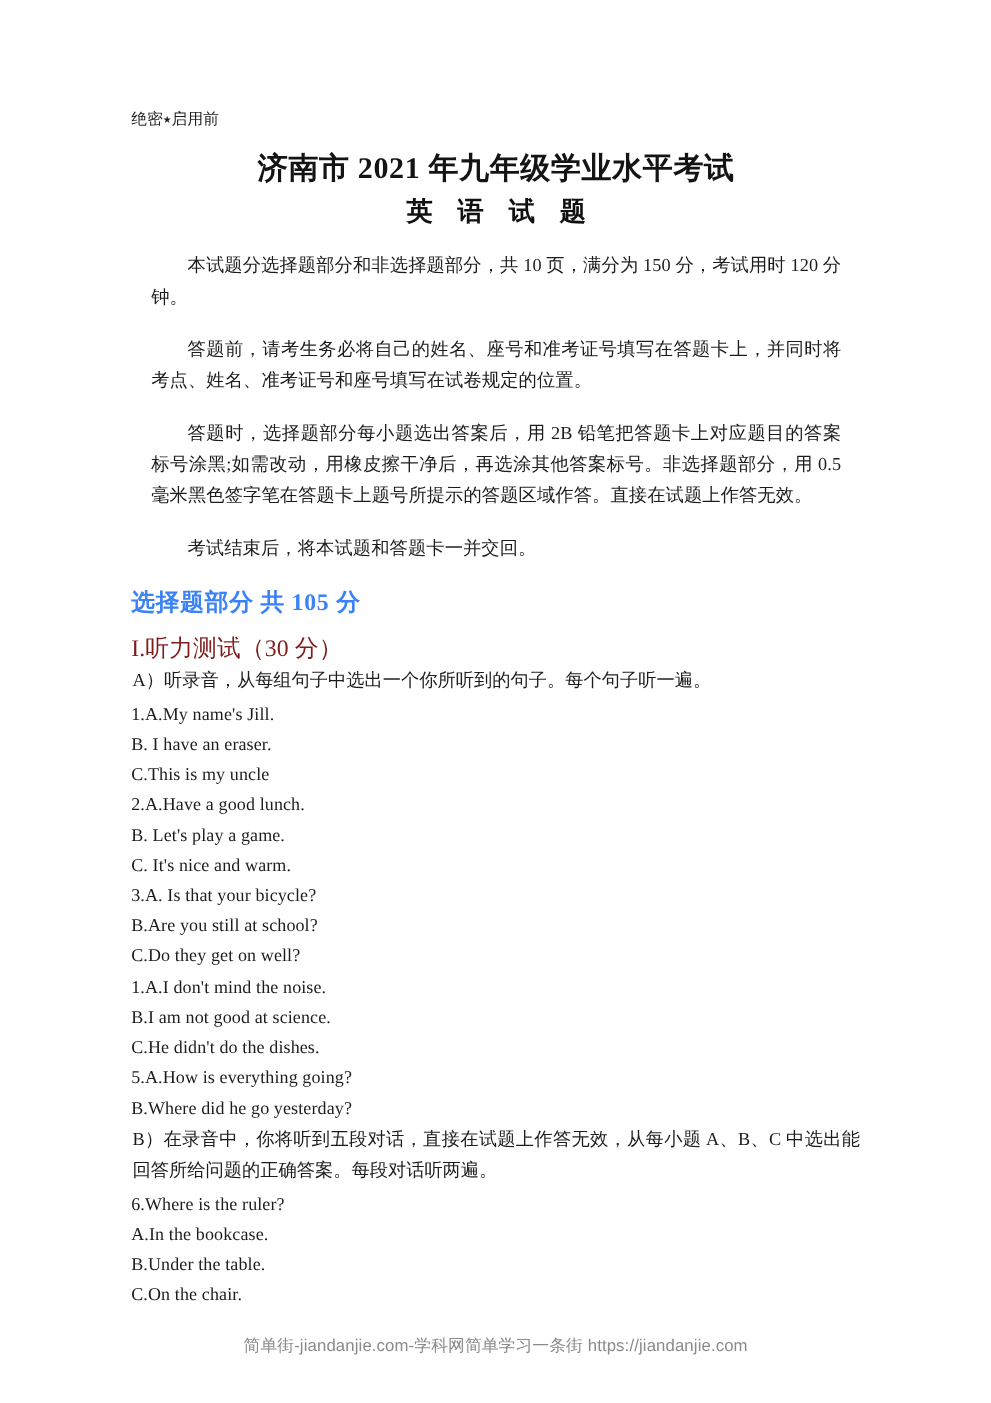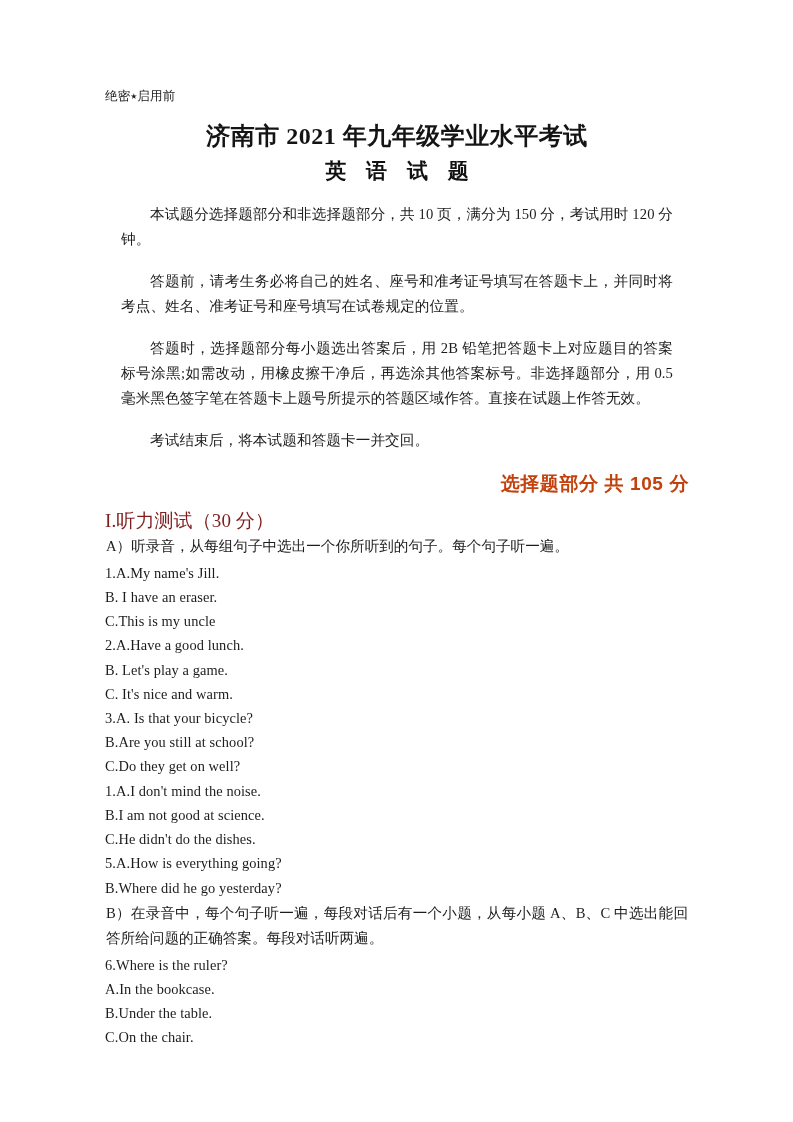--- a/index.html
+++ b/index.html
@@ -78,28 +78,28 @@
     line-height: 25.4px;
     text-align: justify;
     text-justify: inter-ideograph;
     margin: 16px;
     text-indent: 29px;
     color: #1c1c1c;
     letter-spacing: 0.1px;
   }
 
   .section-heading {
-    font-family: Liberation Sans, sans-serif;
+    font-family: Liberation Serif, serif;
     font-size: 19px;
     font-weight: bold;
-    text-align: right;
+    text-align: left;
     line-height: 30px;
     margin: 16px 0 10px 0;
     letter-spacing: 0.6px;
-    color: #c2410c;
+    color: #3b82f6;
   }
 
   .part-title {
     font-size: 19px;
     font-weight: normal;
     line-height: 24.2px;
     margin: 2px 0 0 0;
     letter-spacing: 0.1px;
     color: #7f1d1d;
   }
@@ -167,23 +167,24 @@
     <p class="qline">C. It's nice and warm.</p>
     <p class="qline">3.A. Is that your bicycle?</p>
     <p class="qline">B.Are you still at school?</p>
     <p class="qline">C.Do they get on well?</p>
     <p class="qline">1.A.I don't mind the noise.</p>
     <p class="qline">B.I am not good at science.</p>
     <p class="qline">C.He didn't do the dishes.</p>
     <p class="qline">5.A.How is everything going?</p>
     <p class="qline">B.Where did he go yesterday?</p>
 
-    <p class="instruction">B）在录音中，每个句子听一遍，每段对话后有一个小题，从每小题 A、B、C 中选出能回答所给问题的正确答案。每段对话听两遍。</p>
+    <p class="instruction">B）在录音中，你将听到五段对话，直接在试题上作答无效，从每小题 A、B、C 中选出能回答所给问题的正确答案。每段对话听两遍。</p>
 
     <p class="qline">6.Where is the ruler?</p>
     <p class="qline">A.In the bookcase.</p>
     <p class="qline">B.Under the table.</p>
     <p class="qline">C.On the chair.</p>
 
   </div>
 
+  <div class="footer">简单街-jiandanjie.com-学科网简单学习一条街 https://jiandanjie.com</div>
 
 </div>
 
 </body></html>

